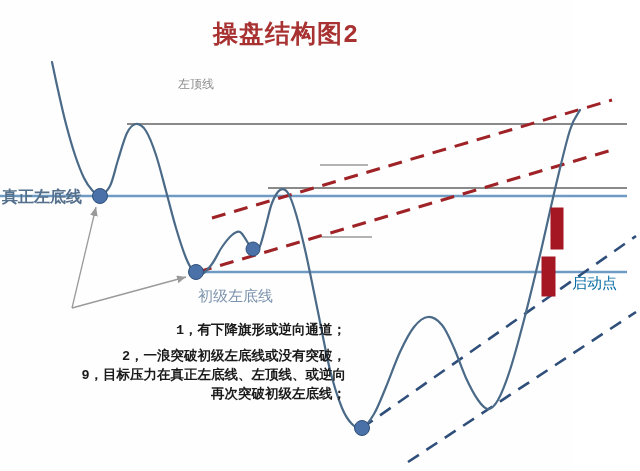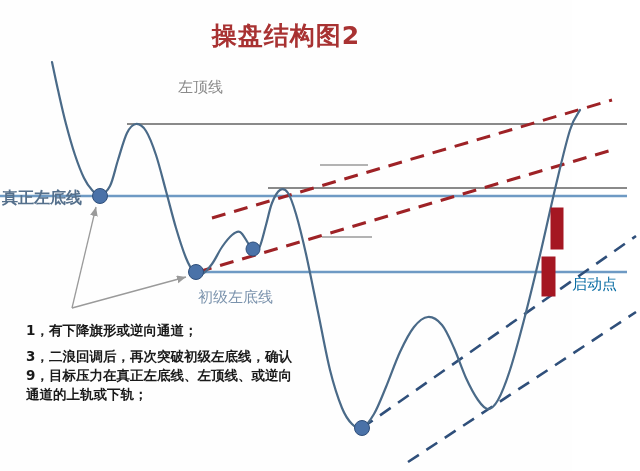--- a/index.html
+++ b/index.html
@@ -9,20 +9,21 @@
   body {
     width: 640px; height: 471px;
     font-family: "DejaVu Sans", "Liberation Sans", sans-serif;
     overflow: hidden;
     position: relative;
   }
   #stage {
     position: relative;
     width: 572px; height: 471px;
     background: #fefefe;
+    font-family: Liberation Mono, monospace;
   }
   #chart-svg {
     position: absolute;
     left: 0; top: 0;
     width: 640px; height: 471px;
   }
   .lbl {
     position: absolute;
     white-space: nowrap;
     line-height: 1.15;
@@ -30,21 +31,21 @@
   #chart-title {
     left: 0; right: 0; top: 22px;
     text-align: center;
     font-size: 25px;
     font-weight: bold;
     color: #a83232;
     letter-spacing: 1px;
   }
   #label-left-top {
     left: 178px; top: 79px;
-    font-size: 15px;
+    font-size: 12px;
     color: #8a8a8a;
   }
   #label-true-left-bottom {
     left: 2px; top: 189px;
     font-size: 16px;
     font-weight: bold;
     color: #55708c;
   }
   #label-primary-left-bottom {
     left: 198px; top: 289px;
@@ -57,20 +58,21 @@
     color: #0369a1;
   }
   #notes {
     position: absolute;
     left: 26px; top: 321px;
     width: 320px;
     font-size: 13.5px;
     font-weight: bold;
     color: #1a1a1a;
     line-height: 1.42;
+    text-align: right;
   }
   #notes .note-line { display: block; }
   #notes .note-gap { margin-bottom: 7px; }
 </style>
 </head>
 <body>
 
 <div id="stage">
 
   <svg id="chart-svg" viewBox="0 0 640 471" xmlns="http://www.w3.org/2000/svg">
@@ -117,18 +119,18 @@
   <div class="lbl" id="label-left-top">左顶线</div>
 
   <div class="lbl" id="label-primary-left-bottom">初级左底线</div>
 
   <div class="lbl" id="label-true-left-bottom">真正左底线</div>
 
   <div class="lbl" id="label-launch-point">启动点</div>
 
   <div id="notes">
       <span class="note-line note-gap">1，有下降旗形或逆向通道；</span>
-      <span class="note-line">3，二浪回调后，再次突破初级左底线，确认</span>
+      <span class="note-line">2，一浪突破初级左底线或没有突破，</span>
       <span class="note-line">9，目标压力在真正左底线、左顶线、或逆向</span>
-      <span class="note-line">通道的上轨或下轨；</span>
+      <span class="note-line">再次突破初级左底线；</span>
     </div>
 
 </div>
 
 </body></html>

